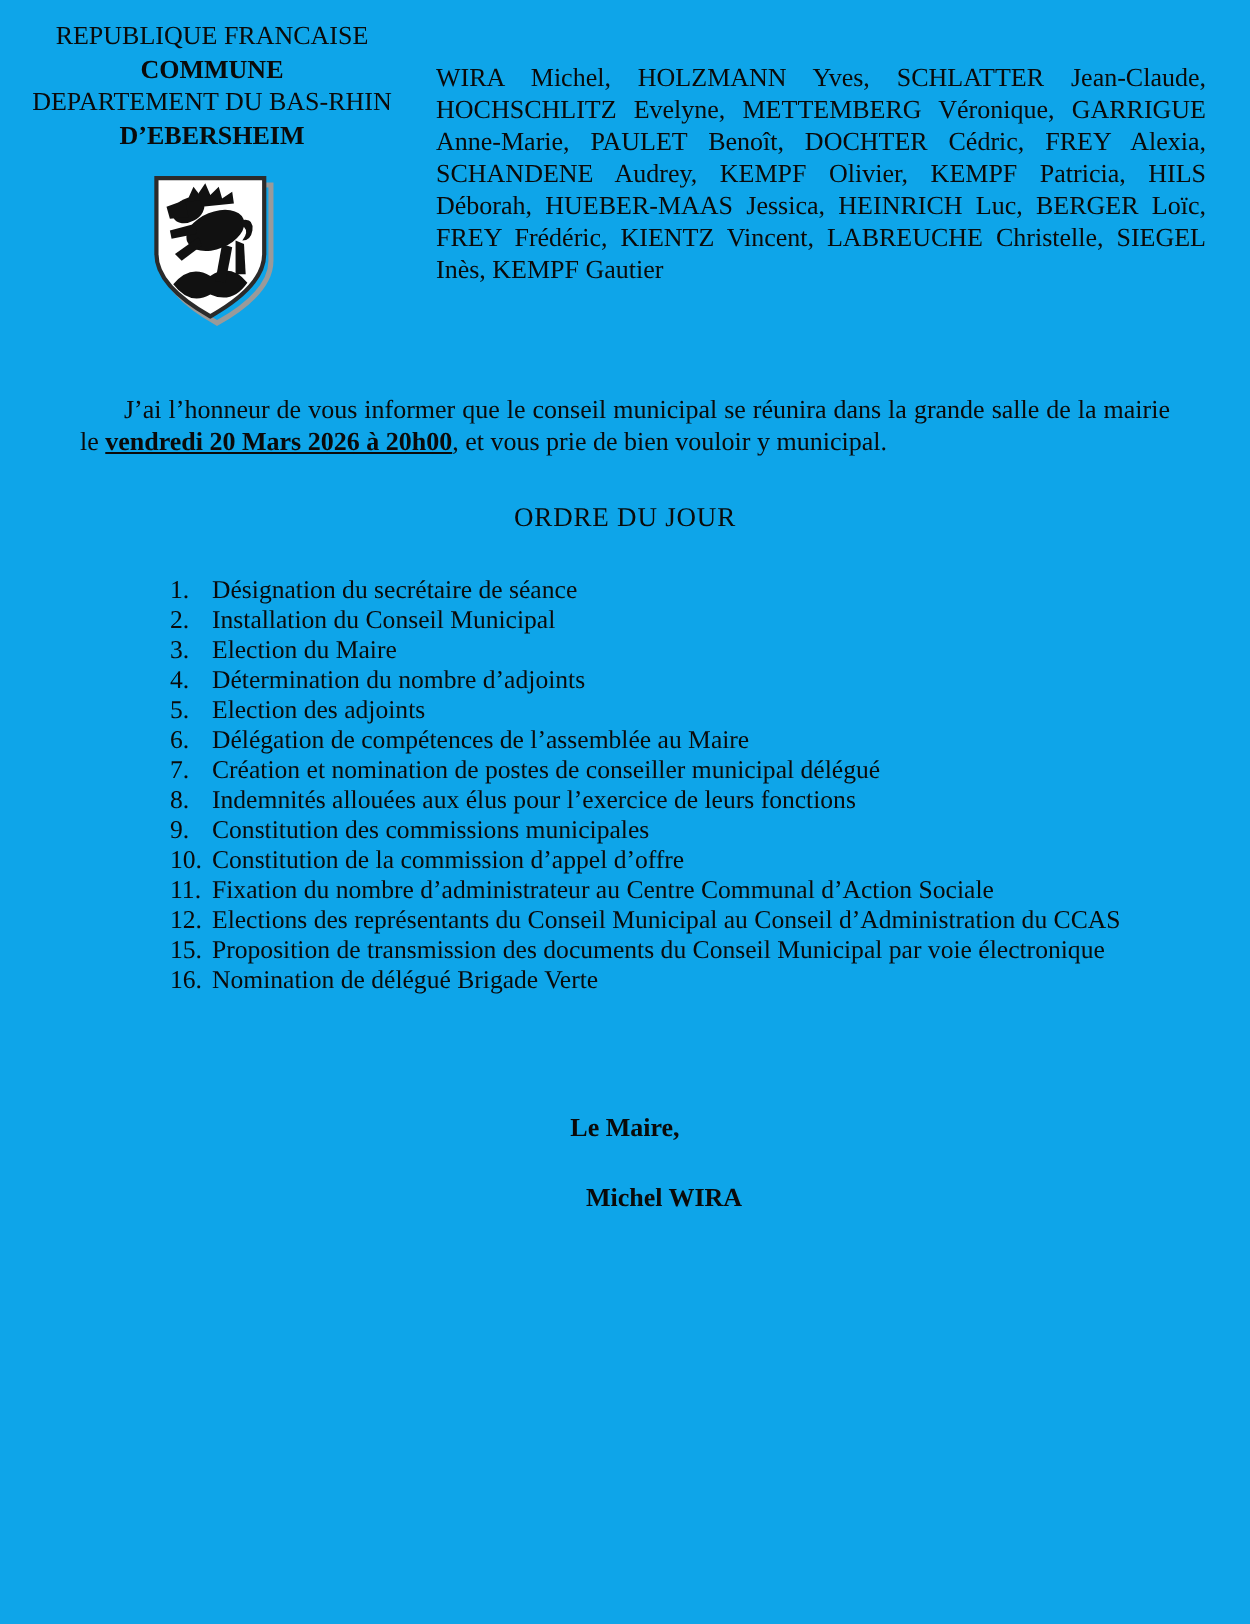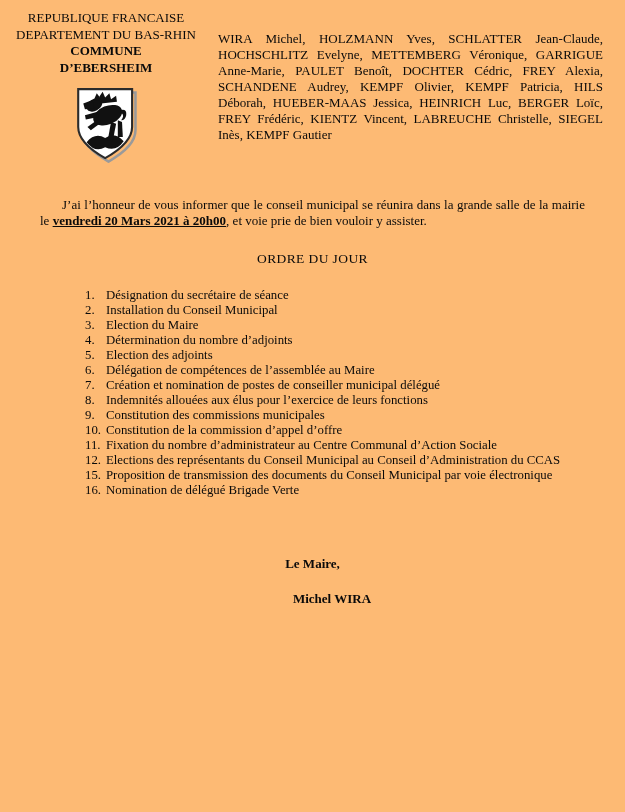--- a/index.html
+++ b/index.html
@@ -1,20 +1,20 @@
 <!DOCTYPE html>
 <html><head>
 <meta charset="utf-8">
 <style>
   html, body { margin: 0; padding: 0; background: #ffffff; }
   .page {
     position: relative;
     width: 625px;
     height: 812px;
-    background: #fdba74;
+    background: #0ea5e9;
     color: #0a0a0a;
     font-family: "Liberation Serif", "DejaVu Serif", serif;
     font-size: 13px;
     line-height: 16px;
     overflow: hidden;
   }
   .header { display: flex; padding-top: 10px; }
   .left-col { width: 212px; flex: none; text-align: center; }
   .lh-line { font-size: 13px; line-height: 16.5px; white-space: nowrap; }
   .bold { font-weight: bold; }
@@ -43,22 +43,22 @@
   .sig-name { margin-top: 19px; text-align: center; font-weight: bold; padding-left: 39px; }
 </style>
 </head>
 <body>
 
 <div class="page">
 
   <div class="header">
     <div class="left-col">
       <div class="lh-line">REPUBLIQUE FRANCAISE</div>
+      <div class="lh-line bold">COMMUNE</div>
       <div class="lh-line">DEPARTEMENT DU BAS-RHIN</div>
-      <div class="lh-line bold">COMMUNE</div>
       <div class="lh-line bold">D’EBERSHEIM</div>
       <div class="crest">
         <svg width="64" height="84" viewBox="0 0 76 96" aria-hidden="true">
           <path d="M9,7 L73,7 L73,52 Q73,71 41,89 Q9,71 9,52 Z" fill="none" stroke="#9a9a9a" stroke-width="3"></path>
           <path d="M5,3 L69,3 L69,48 Q69,67 37,85 Q5,67 5,48 Z" fill="#ffffff" stroke="#2b2b2b" stroke-width="2.5"></path>
           <g fill="#111111">
             <path d="M15,66 Q25,54 37,61 Q49,53 59,65 Q50,78 37,72 Q25,79 15,66 Z"></path>
             <ellipse cx="40" cy="34" rx="18" ry="11" transform="rotate(-22 40 34)"></ellipse>
             <ellipse cx="24" cy="22" rx="10" ry="7" transform="rotate(-28 24 22)"></ellipse>
             <path d="M11,20 L22,16 L24,26 L13,27 Z"></path>
@@ -71,21 +71,21 @@
             <path d="M55,28 Q63,26 62,34 Q61,40 56,40 Q60,35 57,32 Q55,30 55,28 Z"></path>
           </g>
         </svg>
       </div>
     </div>
     <div class="right-col">
       <div class="recipients">WIRA Michel, HOLZMANN Yves, SCHLATTER Jean-Claude, HOCHSCHLITZ Evelyne, METTEMBERG Véronique, GARRIGUE Anne-Marie, PAULET Benoît, DOCHTER Cédric, FREY Alexia, SCHANDENE Audrey, KEMPF Olivier, KEMPF Patricia, HILS Déborah, HUEBER-MAAS Jessica, HEINRICH Luc, BERGER Loïc, FREY Frédéric, KIENTZ Vincent, LABREUCHE Christelle, SIEGEL Inès, KEMPF Gautier</div>
     </div>
   </div>
 
-  <p class="intro"><span>J’ai l’honneur de vous informer que le conseil municipal se réunira dans la grande salle de la mairie le </span><span class="emph">vendredi 20 Mars 2021 à 20h00</span><span>, et voie prie de bien vouloir y assister.</span></p>
+  <p class="intro"><span>J’ai l’honneur de vous informer que le conseil municipal se réunira dans la grande salle de la mairie le </span><span class="emph">vendredi 20 Mars 2026 à 20h00</span><span>, et vous prie de bien vouloir y municipal.</span></p>
 
   <div class="agenda-title">ORDRE DU JOUR</div>
 
   <div class="agenda">
 
       <div class="agenda-item">
         <span class="num">1.</span>
         <span class="txt">Désignation du secrétaire de séance</span>
       </div>
 

